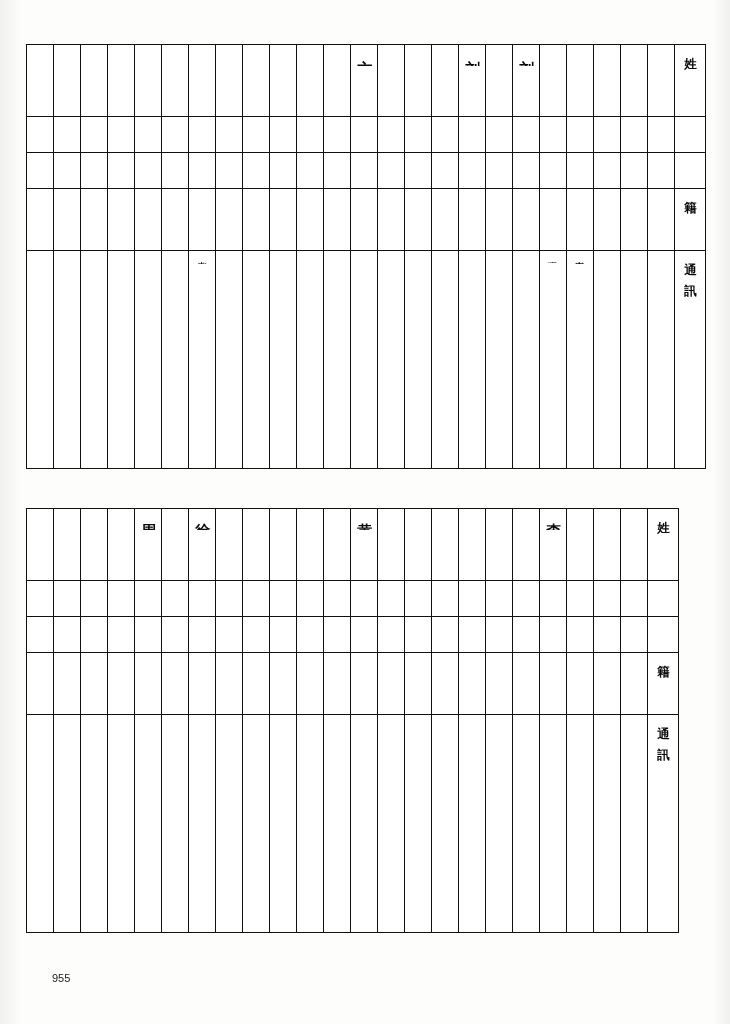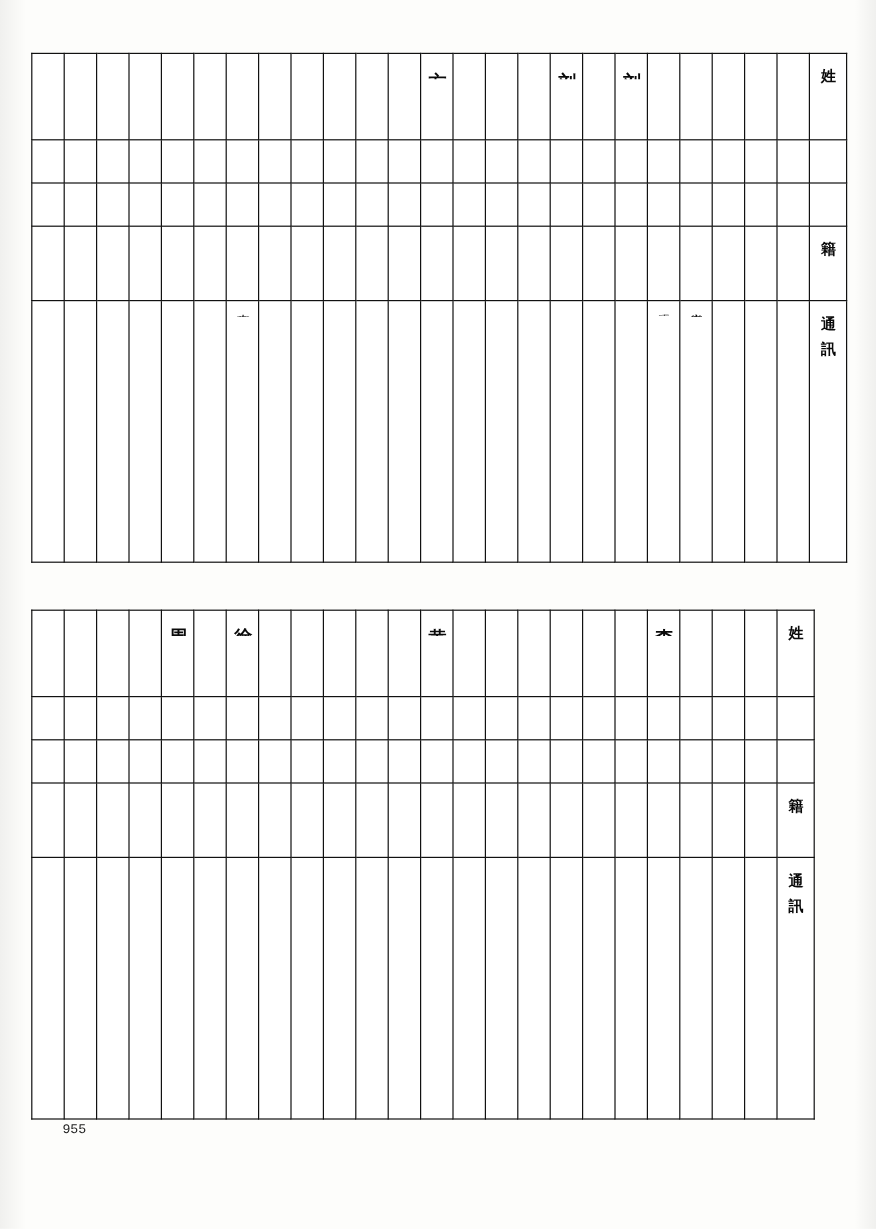--- a/index.html
+++ b/index.html
@@ -74,24 +74,24 @@
     top: 44px;
   }
   #table-bottom {
     position: absolute;
     left: 26px;
     top: 508px;
   }
   .pagenum {
     position: absolute;
     left: 52px;
-    top: 936px;
+    top: 972px;
     font-size: 11px;
     color: #222;
-    font-family: Liberation Mono, monospace;
+    font-family: Liberation Sans, sans-serif;
     text-align: right;
   }
   
   .scan-edge-l {
     position: absolute; left: 0; top: 0; width: 22px; height: 100%;
     background: linear-gradient(to right, rgba(0,0,0,0.05), rgba(0,0,0,0));
   }
   .scan-edge-r {
     position: absolute; right: 0; top: 0; width: 18px; height: 100%;
     background: linear-gradient(to left, rgba(0,0,0,0.05), rgba(0,0,0,0));

